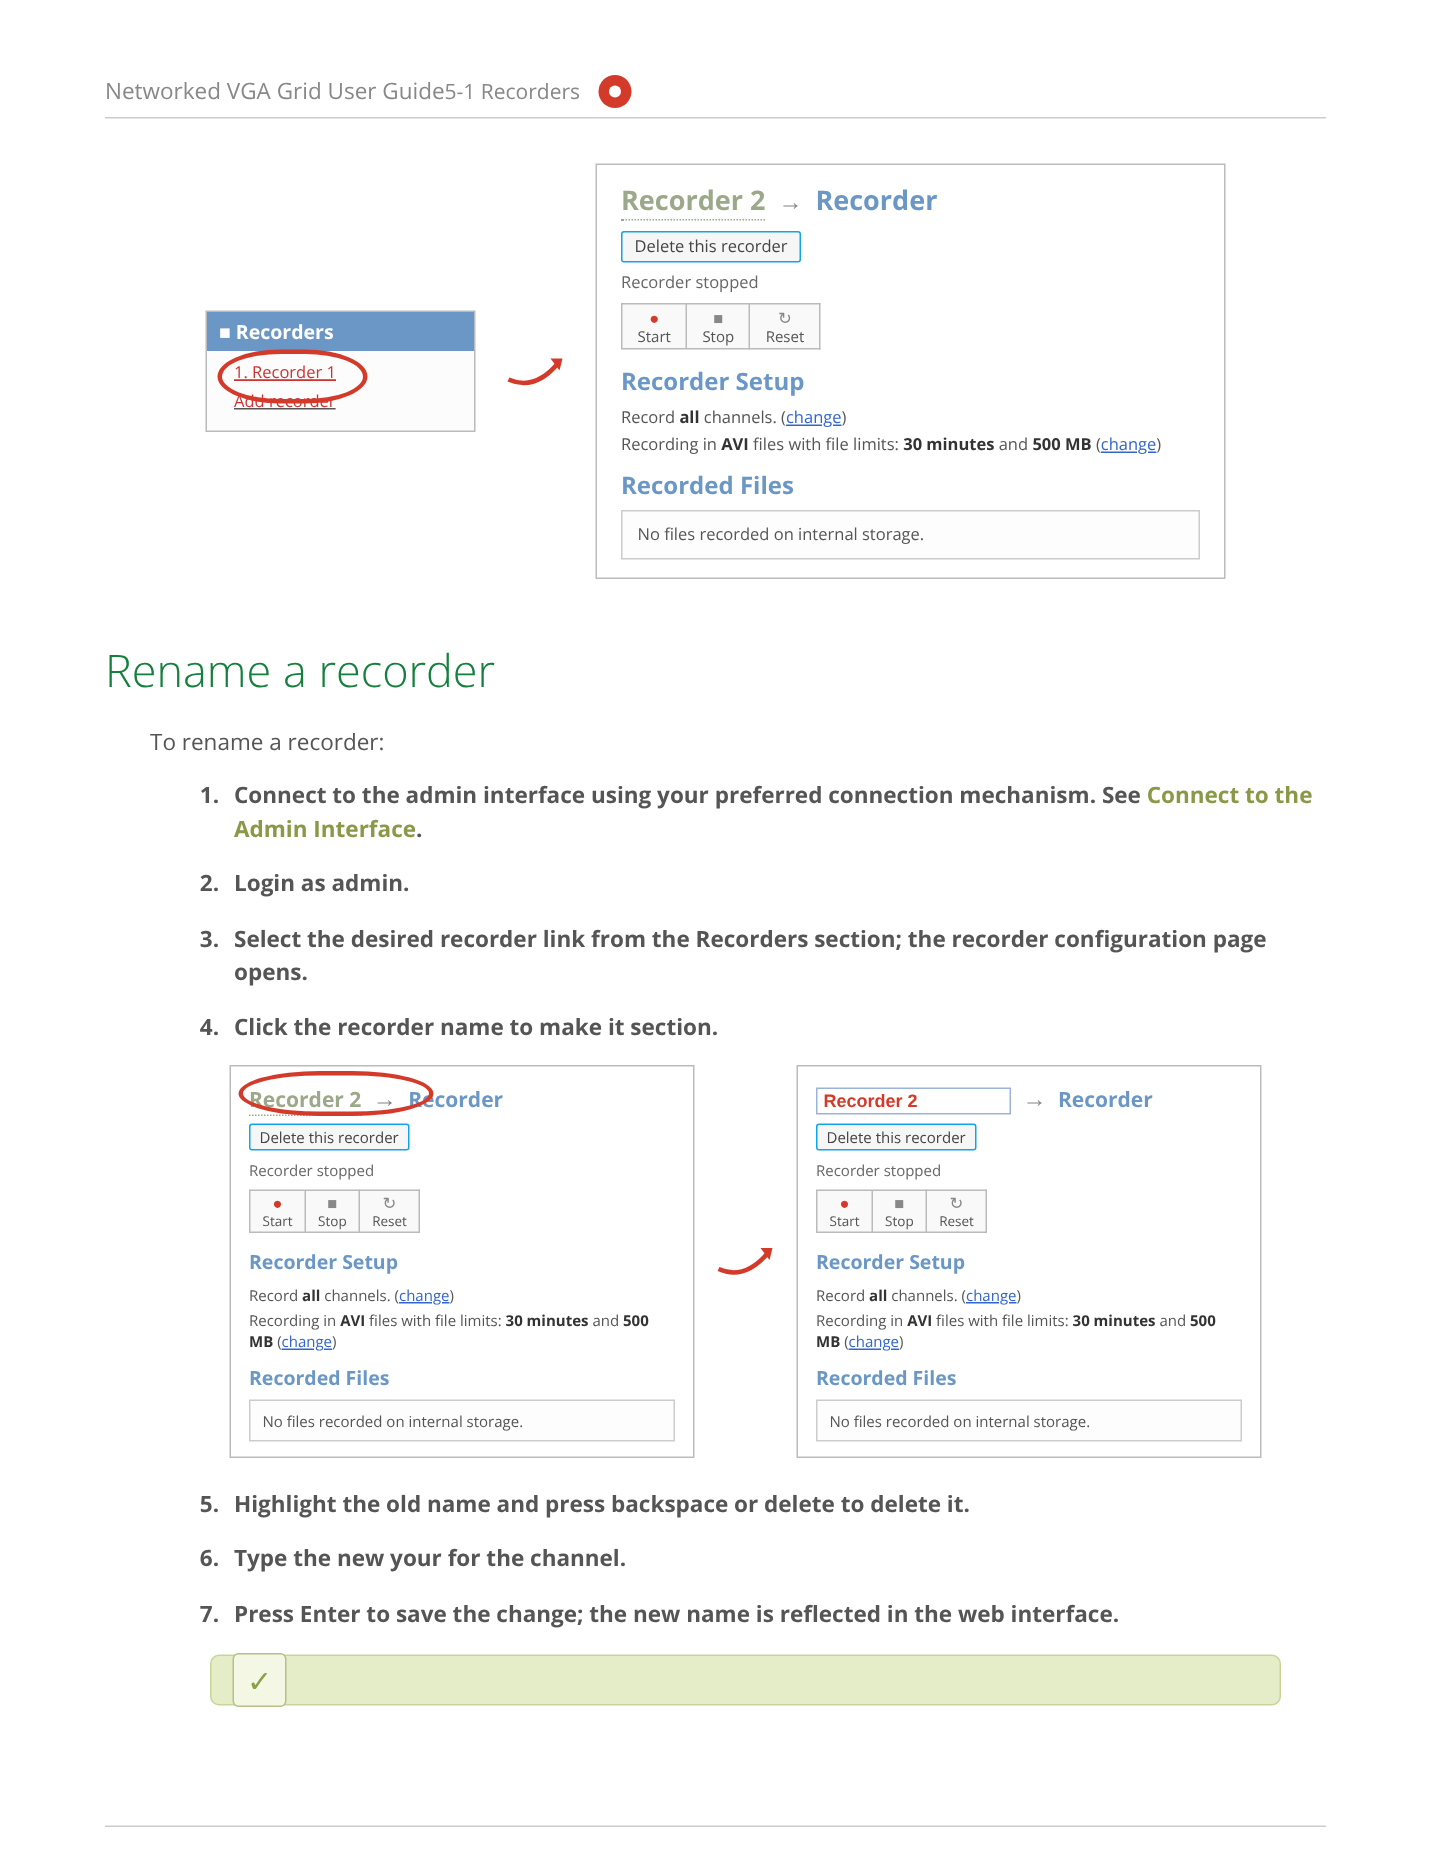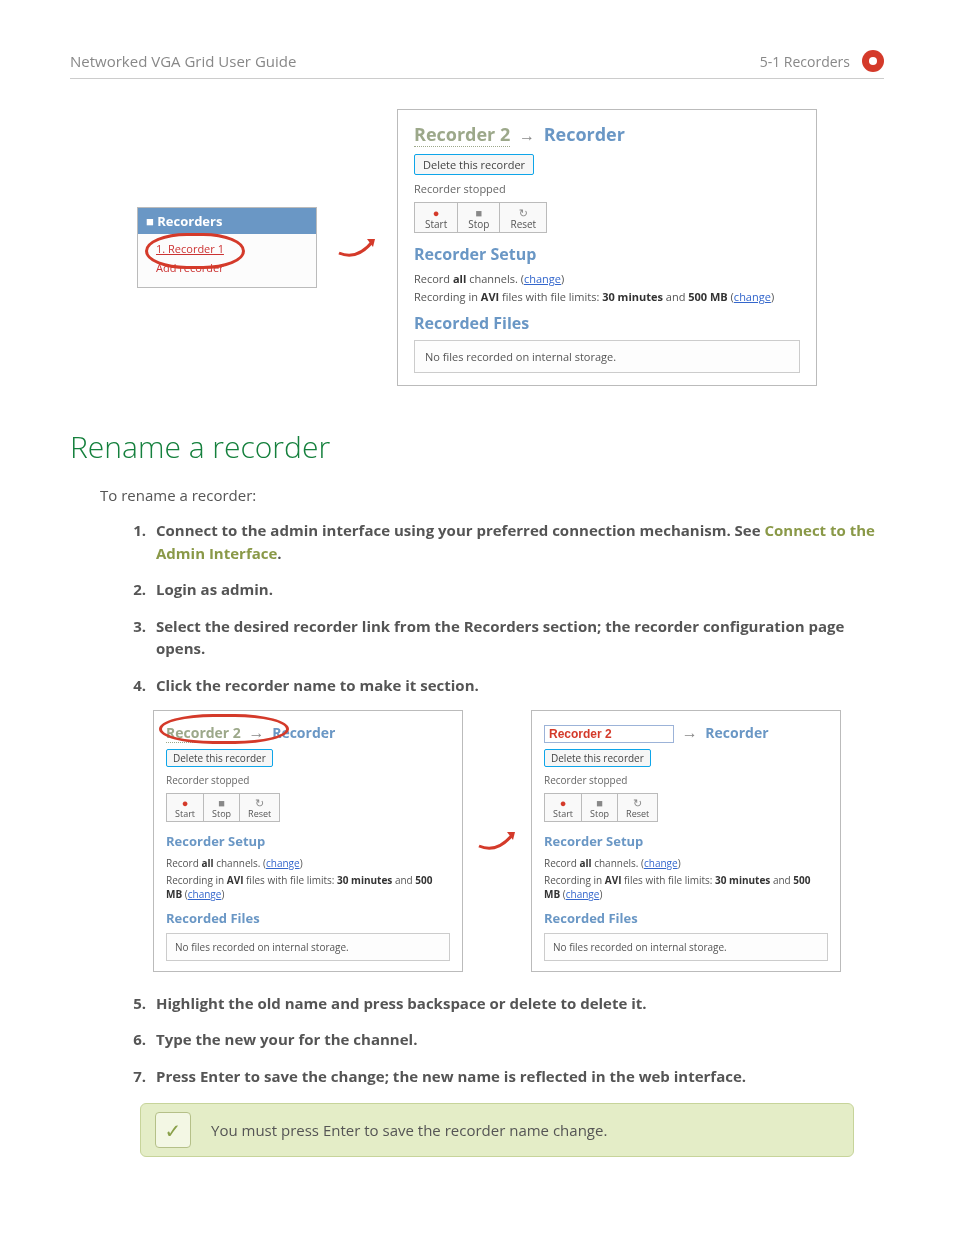--- a/index.html
+++ b/index.html
@@ -8,21 +8,20 @@
     background: #fff;
     width: 954px;
     margin: 0 auto;
     color: #555;
   }
   .page {
     padding: 50px 70px 40px 70px;
   }
   .header-row {
     display: flex;
-    justify-content: space-between;
     align-items: center;
     border-bottom: 1px solid #ccc;
     padding-bottom: 6px;
     margin-bottom: 30px;
   }
   .header-left { font-size: 15px; color: #888; }
   .header-right { font-size: 14px; color: #888; display: flex; align-items: center; gap: 12px; }
   .brand-icon {
     width: 22px; height: 22px;
     border-radius: 50%;
@@ -53,20 +52,21 @@
   .sidebar-header {
     background: #6a97c5;
     color: #fff;
     font-weight: bold;
     padding: 4px 8px;
     font-size: 13px;
   }
   .sidebar-body {
     padding: 6px 12px 10px 18px;
     line-height: 1.7;
+    text-decoration: underline;
   }
   .sidebar-body .item1 { color: #c33; text-decoration: underline; }
   .sidebar-body .add { color: #c33; }
   .arrow {
     color: #d43a2a;
     font-size: 28px;
     font-weight: bold;
   }
   .recorder-panel {
     border: 1px solid #bbb;
@@ -305,20 +305,19 @@
   </div>
 
   <ol class="steps" start="5">
     <li>Highlight the old name and press backspace or delete to delete it.</li>
     <li>Type the new your for the channel.</li>
     <li>Press Enter to save the change; the new name is reflected in the web interface.</li>
   </ol>
 
   <div class="note-box">
     <div class="note-icon">✓</div>
-    <span>You must press Enter to save the recorder name change.</span>
   </div>
 
   <div class="footer-line">
     <span class="pagenum">169</span>
   </div>
 
 </div>
 
 </body></html>

